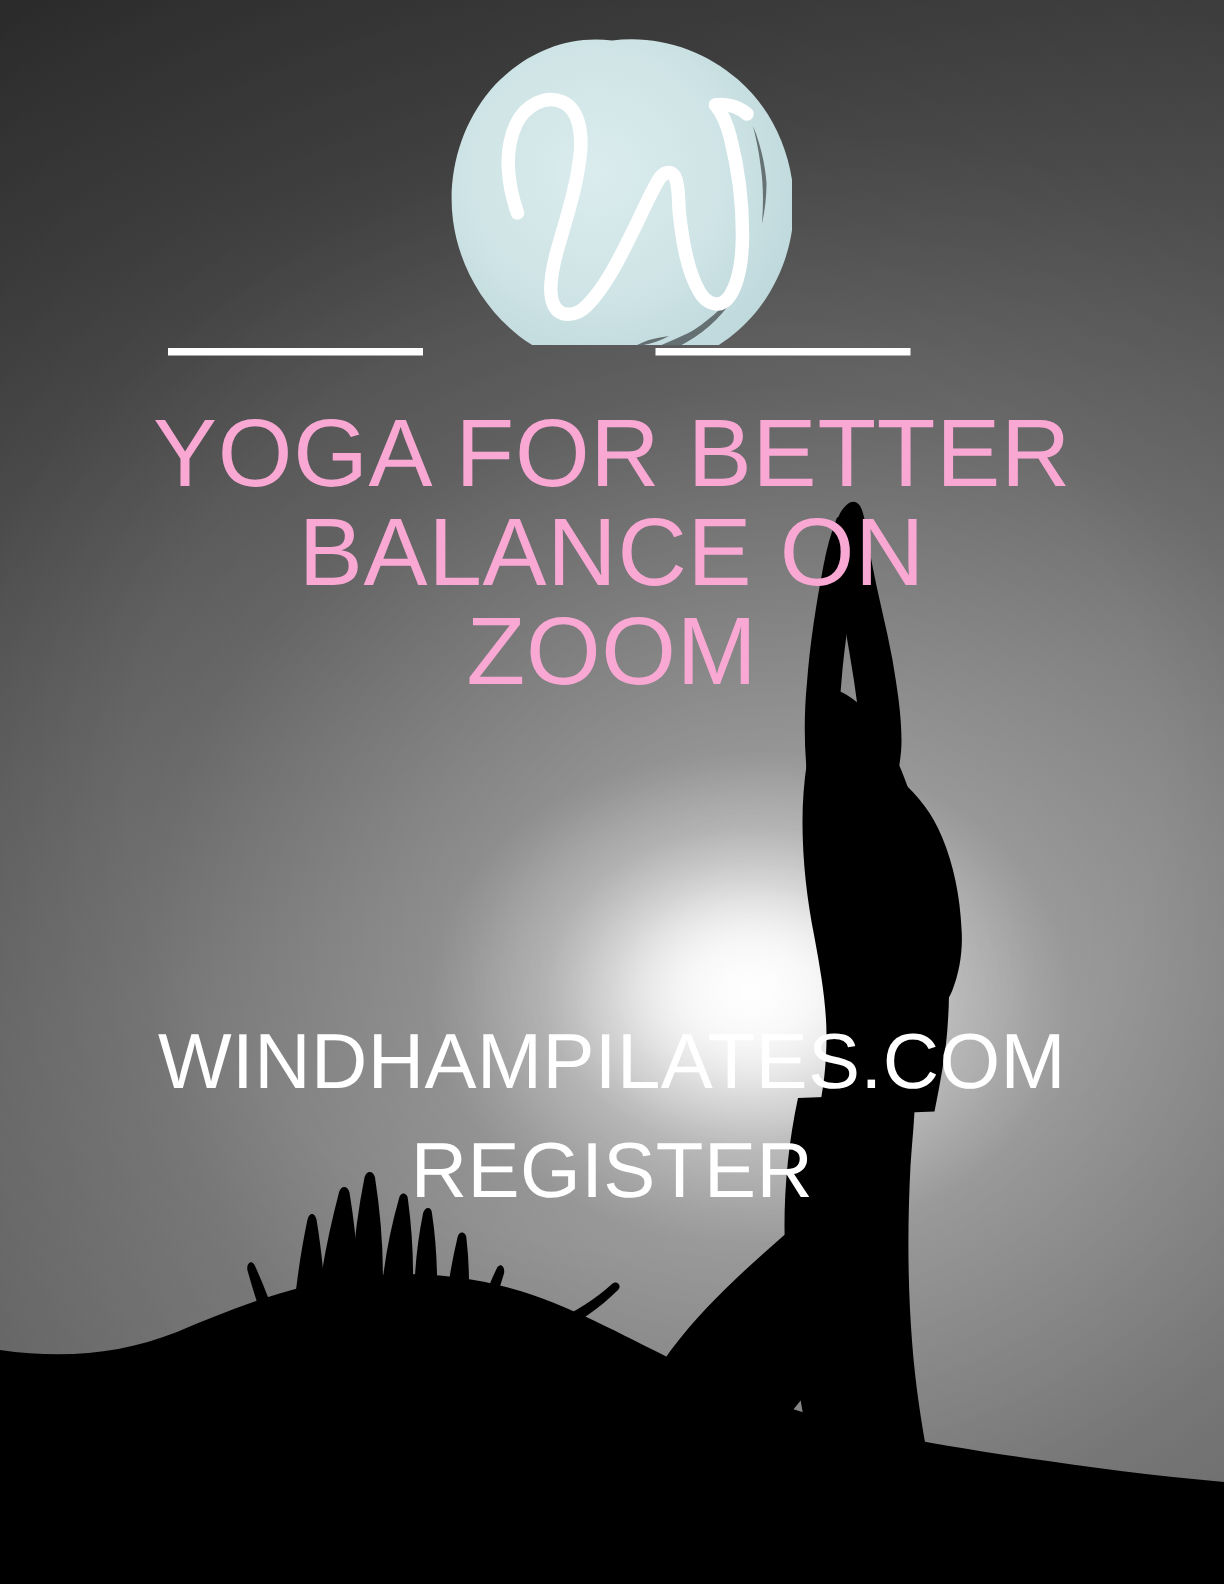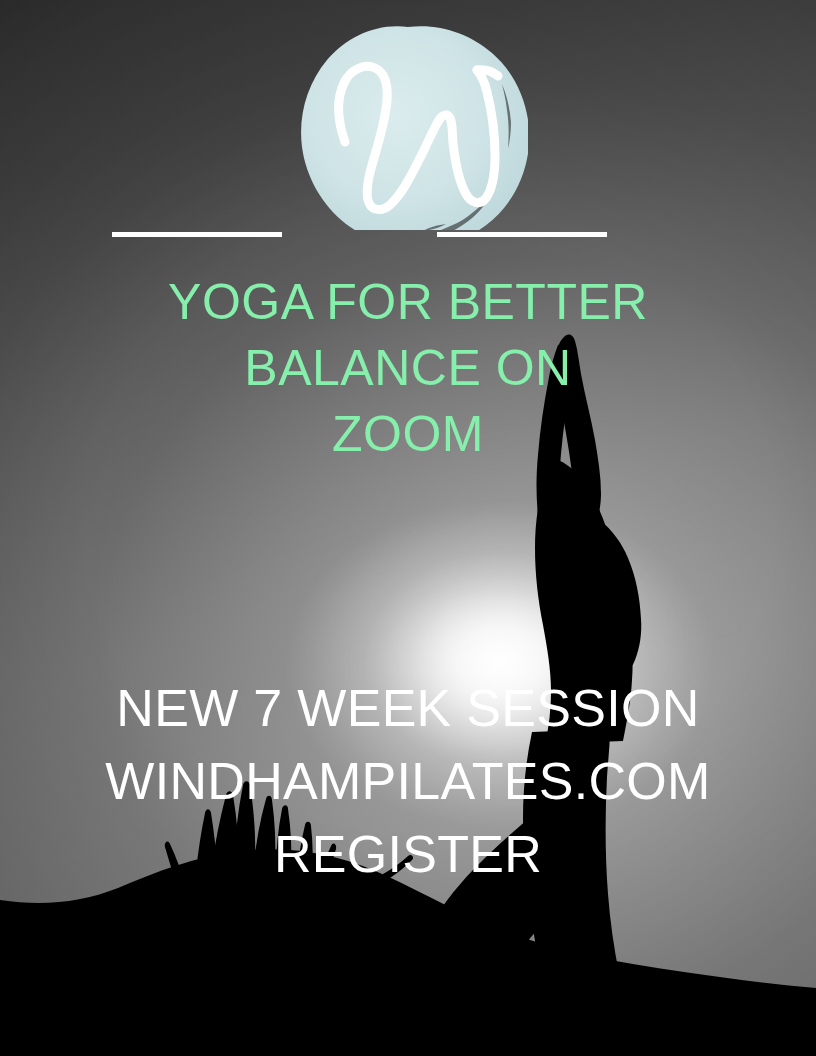--- a/index.html
+++ b/index.html
@@ -74,22 +74,22 @@
   .rule-left  { left: 112px; width: 170px; }
   .rule-right { left: 437px; width: 170px; }
 
   
   .headline {
     position: absolute;
     left: 0;
     top: 269px;
     width: 816px;
     text-align: center;
-    color: #86efac;
-    font-size: 50px;
+    color: #f9a8d4;
+    font-size: 64px;
     line-height: 66px;
     font-weight: 400;
     letter-spacing: 0.5px;
     white-space: pre-line;
   }
 
   
   .details {
     position: absolute;
     left: 0;
@@ -239,18 +239,17 @@
   </div>
 
   <div class="rule rule-left"></div>
   <div class="rule rule-right"></div>
 
   <div class="headline">YOGA FOR BETTER
 BALANCE ON
 ZOOM</div>
 
   <div class="details">
-    <span class="line">NEW 7 WEEK SESSION</span>
     <span class="line">WINDHAMPILATES.COM</span>
     <span class="line">REGISTER</span>
   </div>
 
 </div>
 
 </body></html>

